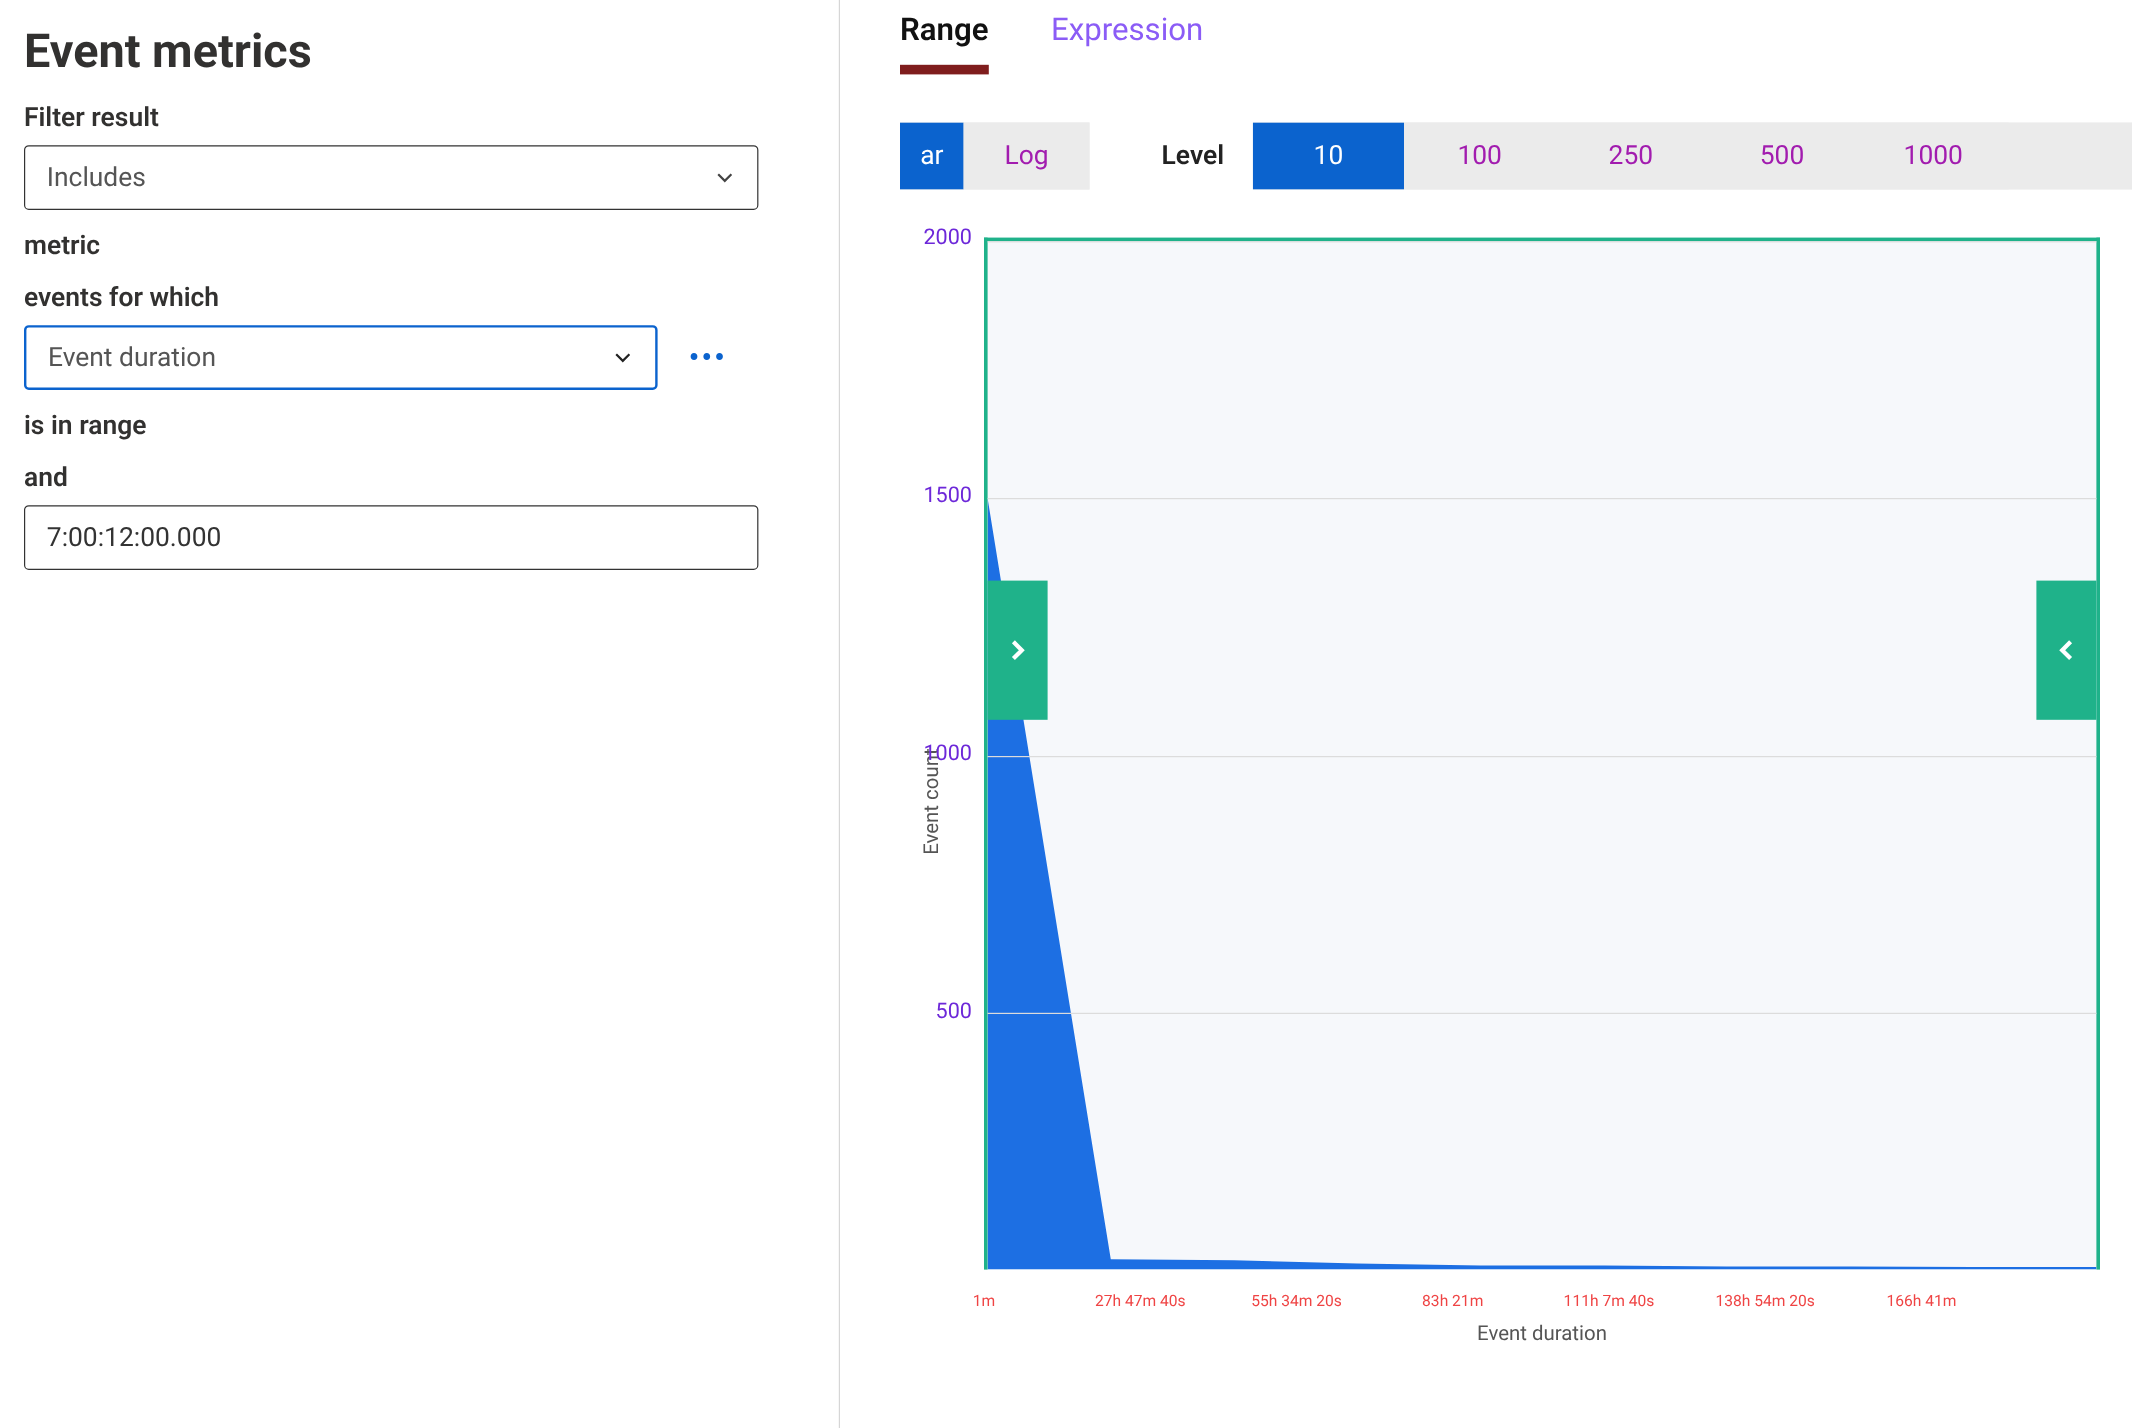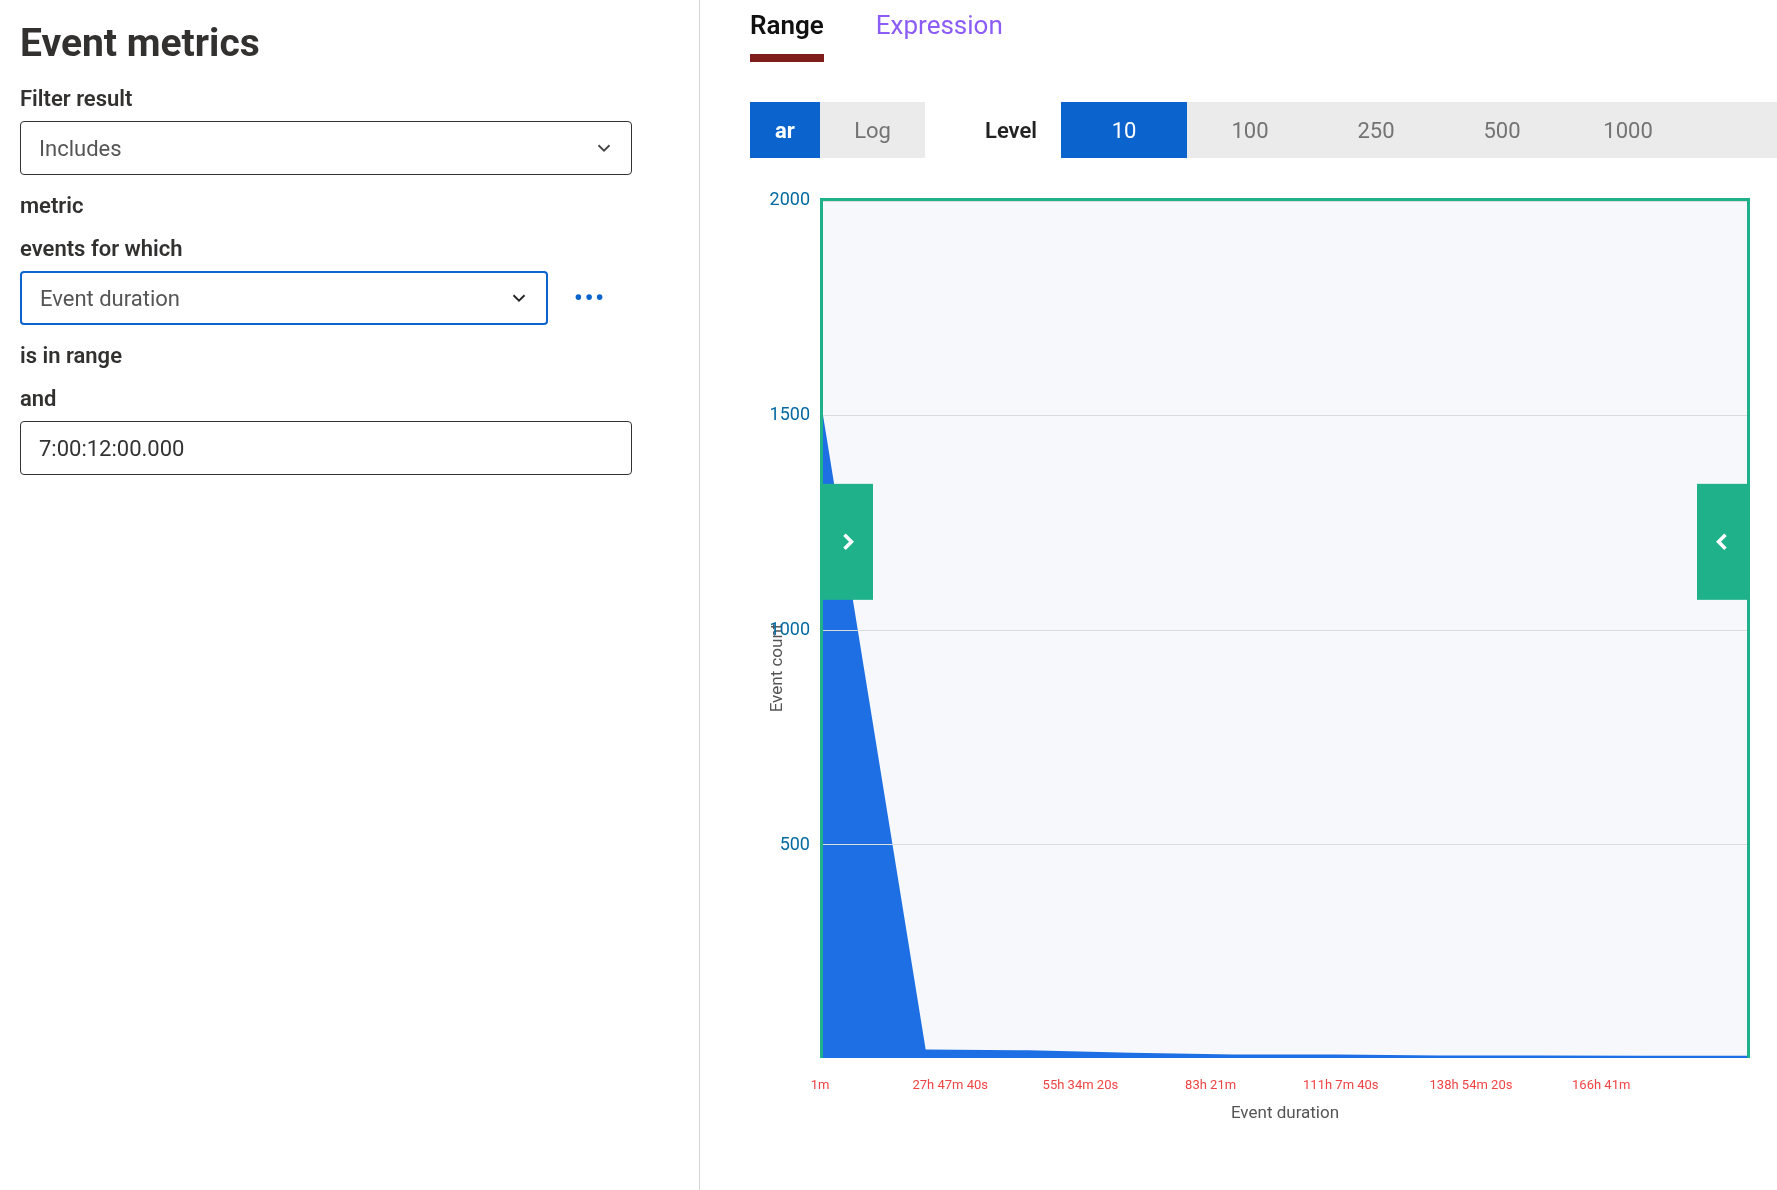--- a/index.html
+++ b/index.html
@@ -109,31 +109,31 @@
     display: flex;
     height: 56px;
     background: #ebebeb;
     overflow: hidden;
   }
   .seg .opt {
     display: flex;
     align-items: center;
     justify-content: center;
     font-size: 22px;
-    color: #737373;
+    color: #a21caf;
     background: #ebebeb;
     cursor: pointer;
     user-select: none;
   }
   .seg .opt.active {
     background: #0b63ce;
     color: #fff;
   }
   .seg.scale .opt { width: 105px; }
-  .seg.scale .opt:first-child { width: 70px; font-weight: bold; }
+  .seg.scale .opt:first-child { width: 53px; }
   .seg.level .opt { width: 126px; }
   .level-label {
     font-size: 22px;
     font-weight: 600;
     color: #222;
     margin-right: -36px;
   }
   .seg.level { flex: 1; min-width: 0; }
 
   
@@ -171,21 +171,21 @@
     position: absolute;
     left: 0; right: 0;
     height: 1px;
     background: #dcdcdc;
   }
   .y-tick {
     position: absolute;
     left: -10px;
     transform: translate(-100%, -50%);
     font-size: 18px;
-    color: #0369a1;
+    color: #6d28d9;
   }
   .x-tick {
     position: absolute;
     bottom: -34px;
     transform: translateX(-50%);
     font-size: 13px;
     color: #ef4444;
     white-space: nowrap;
     text-align: right;
   }

